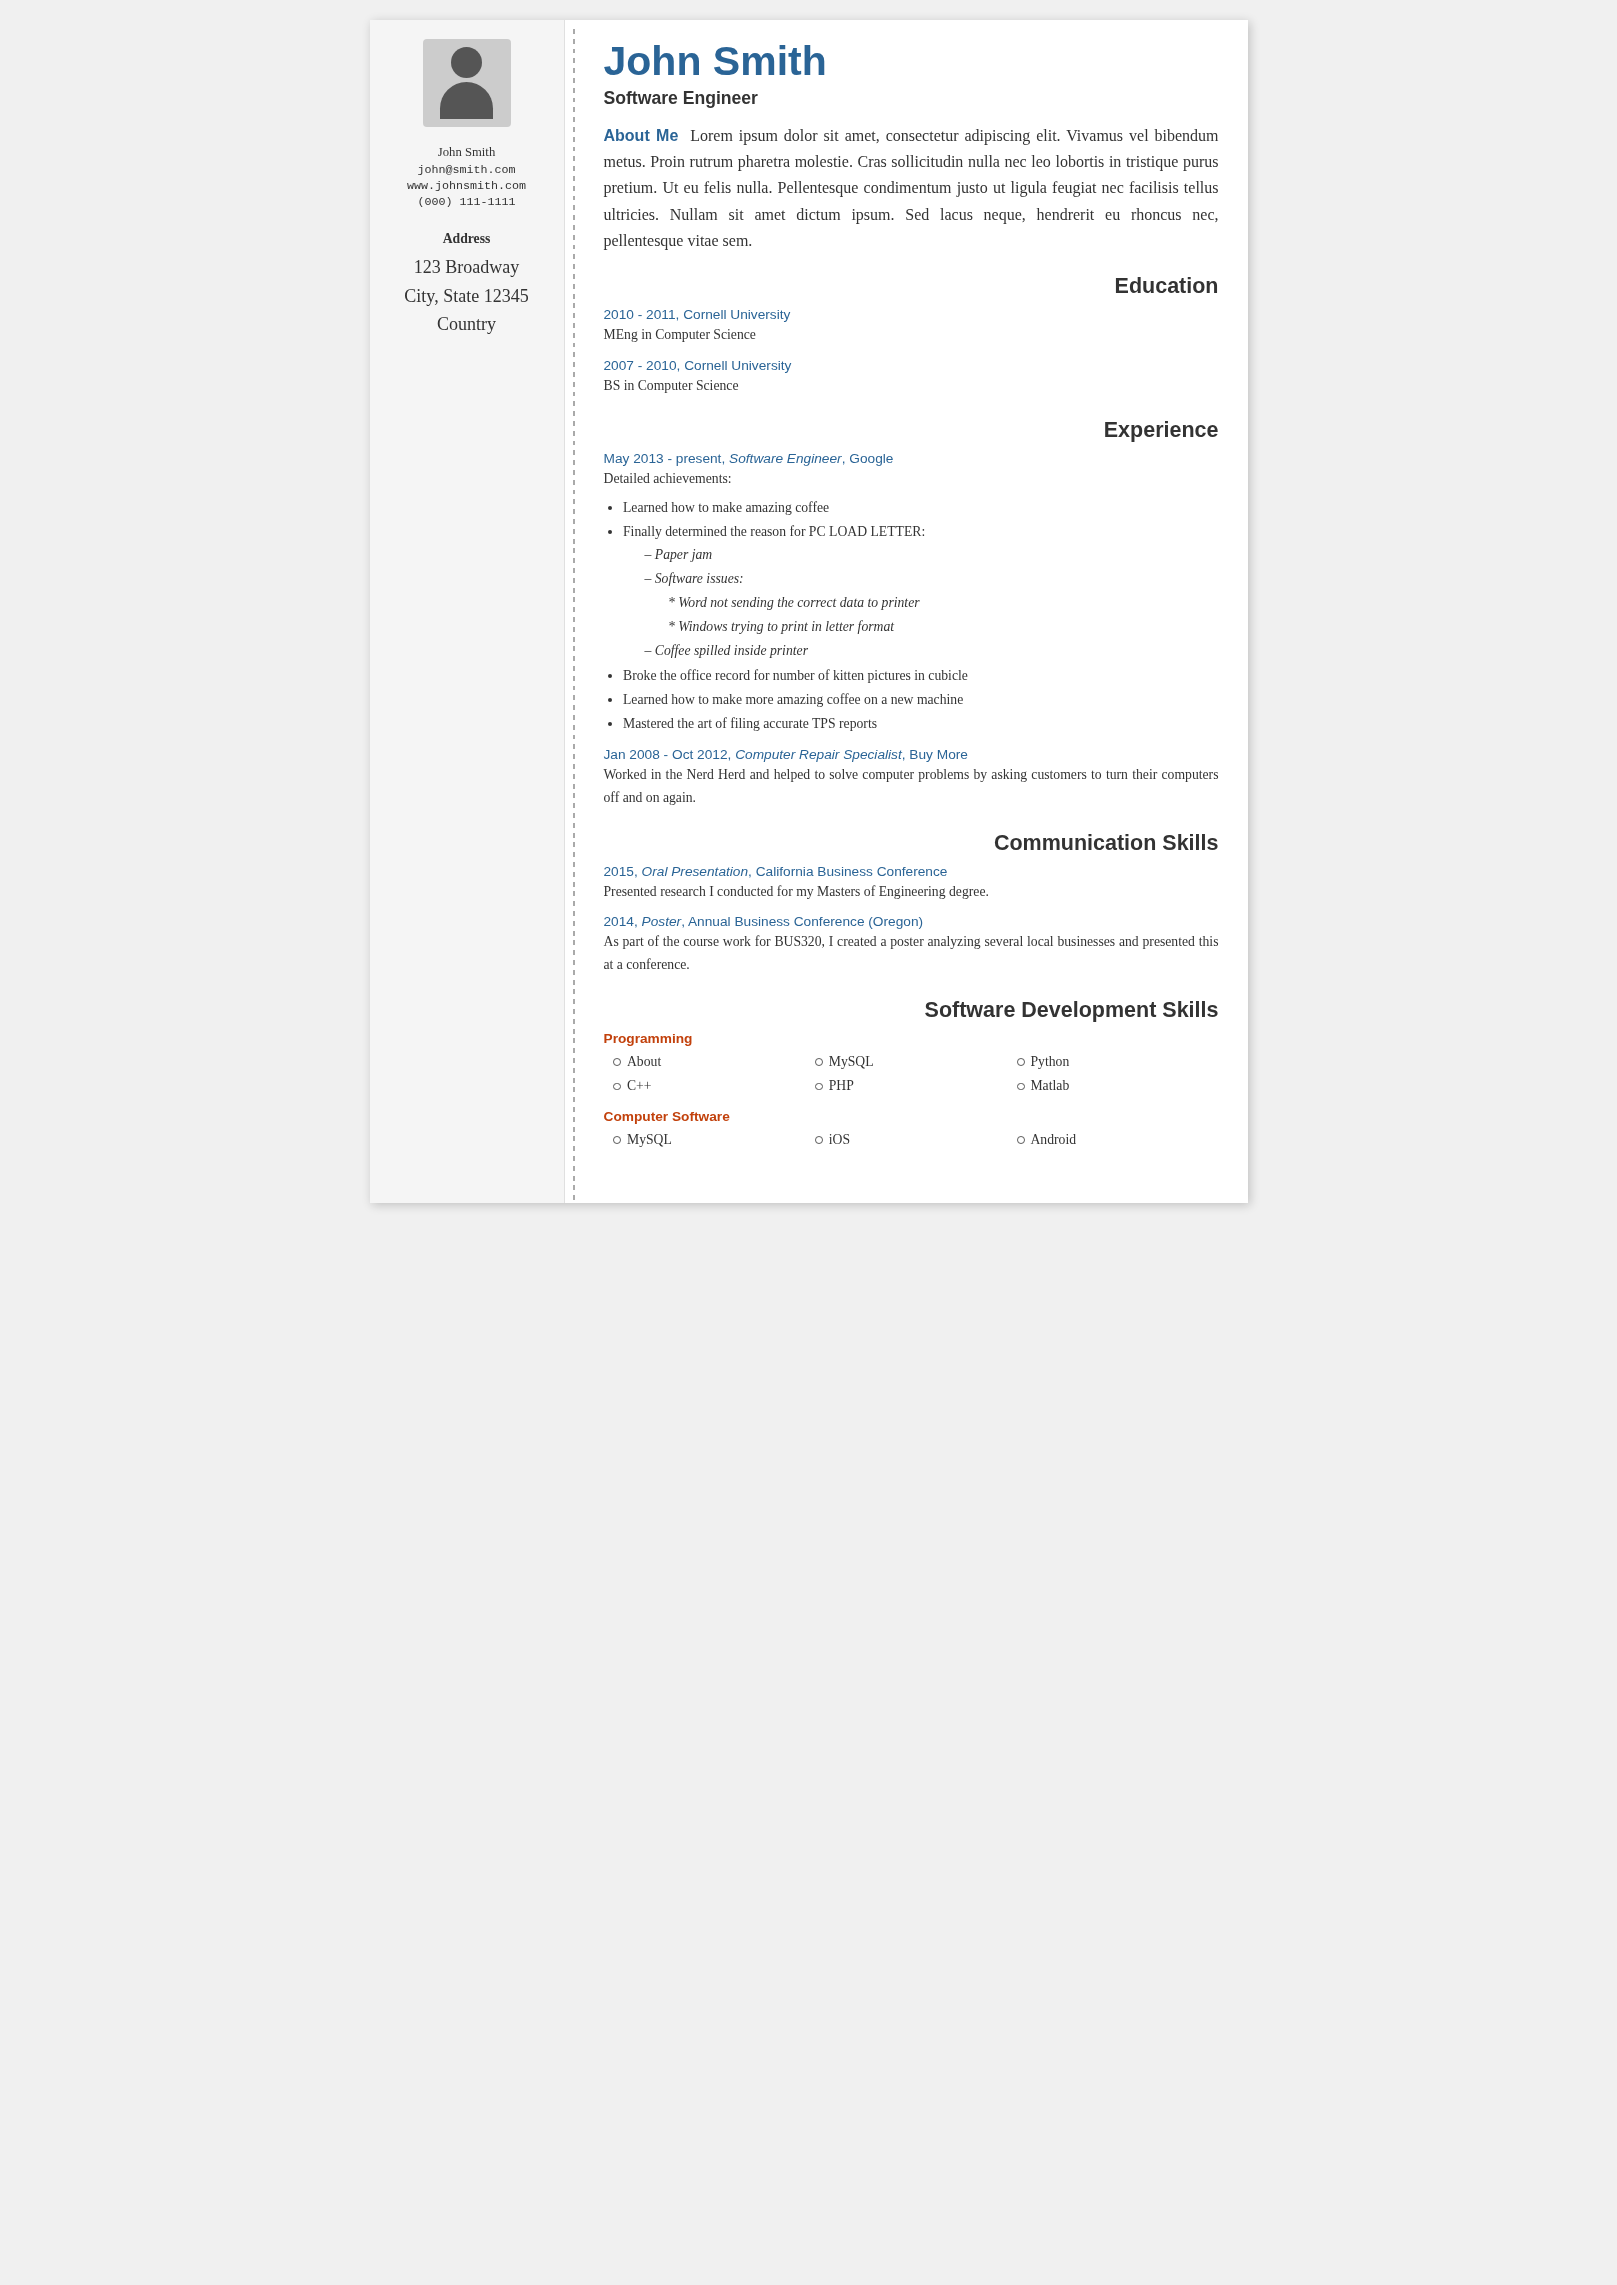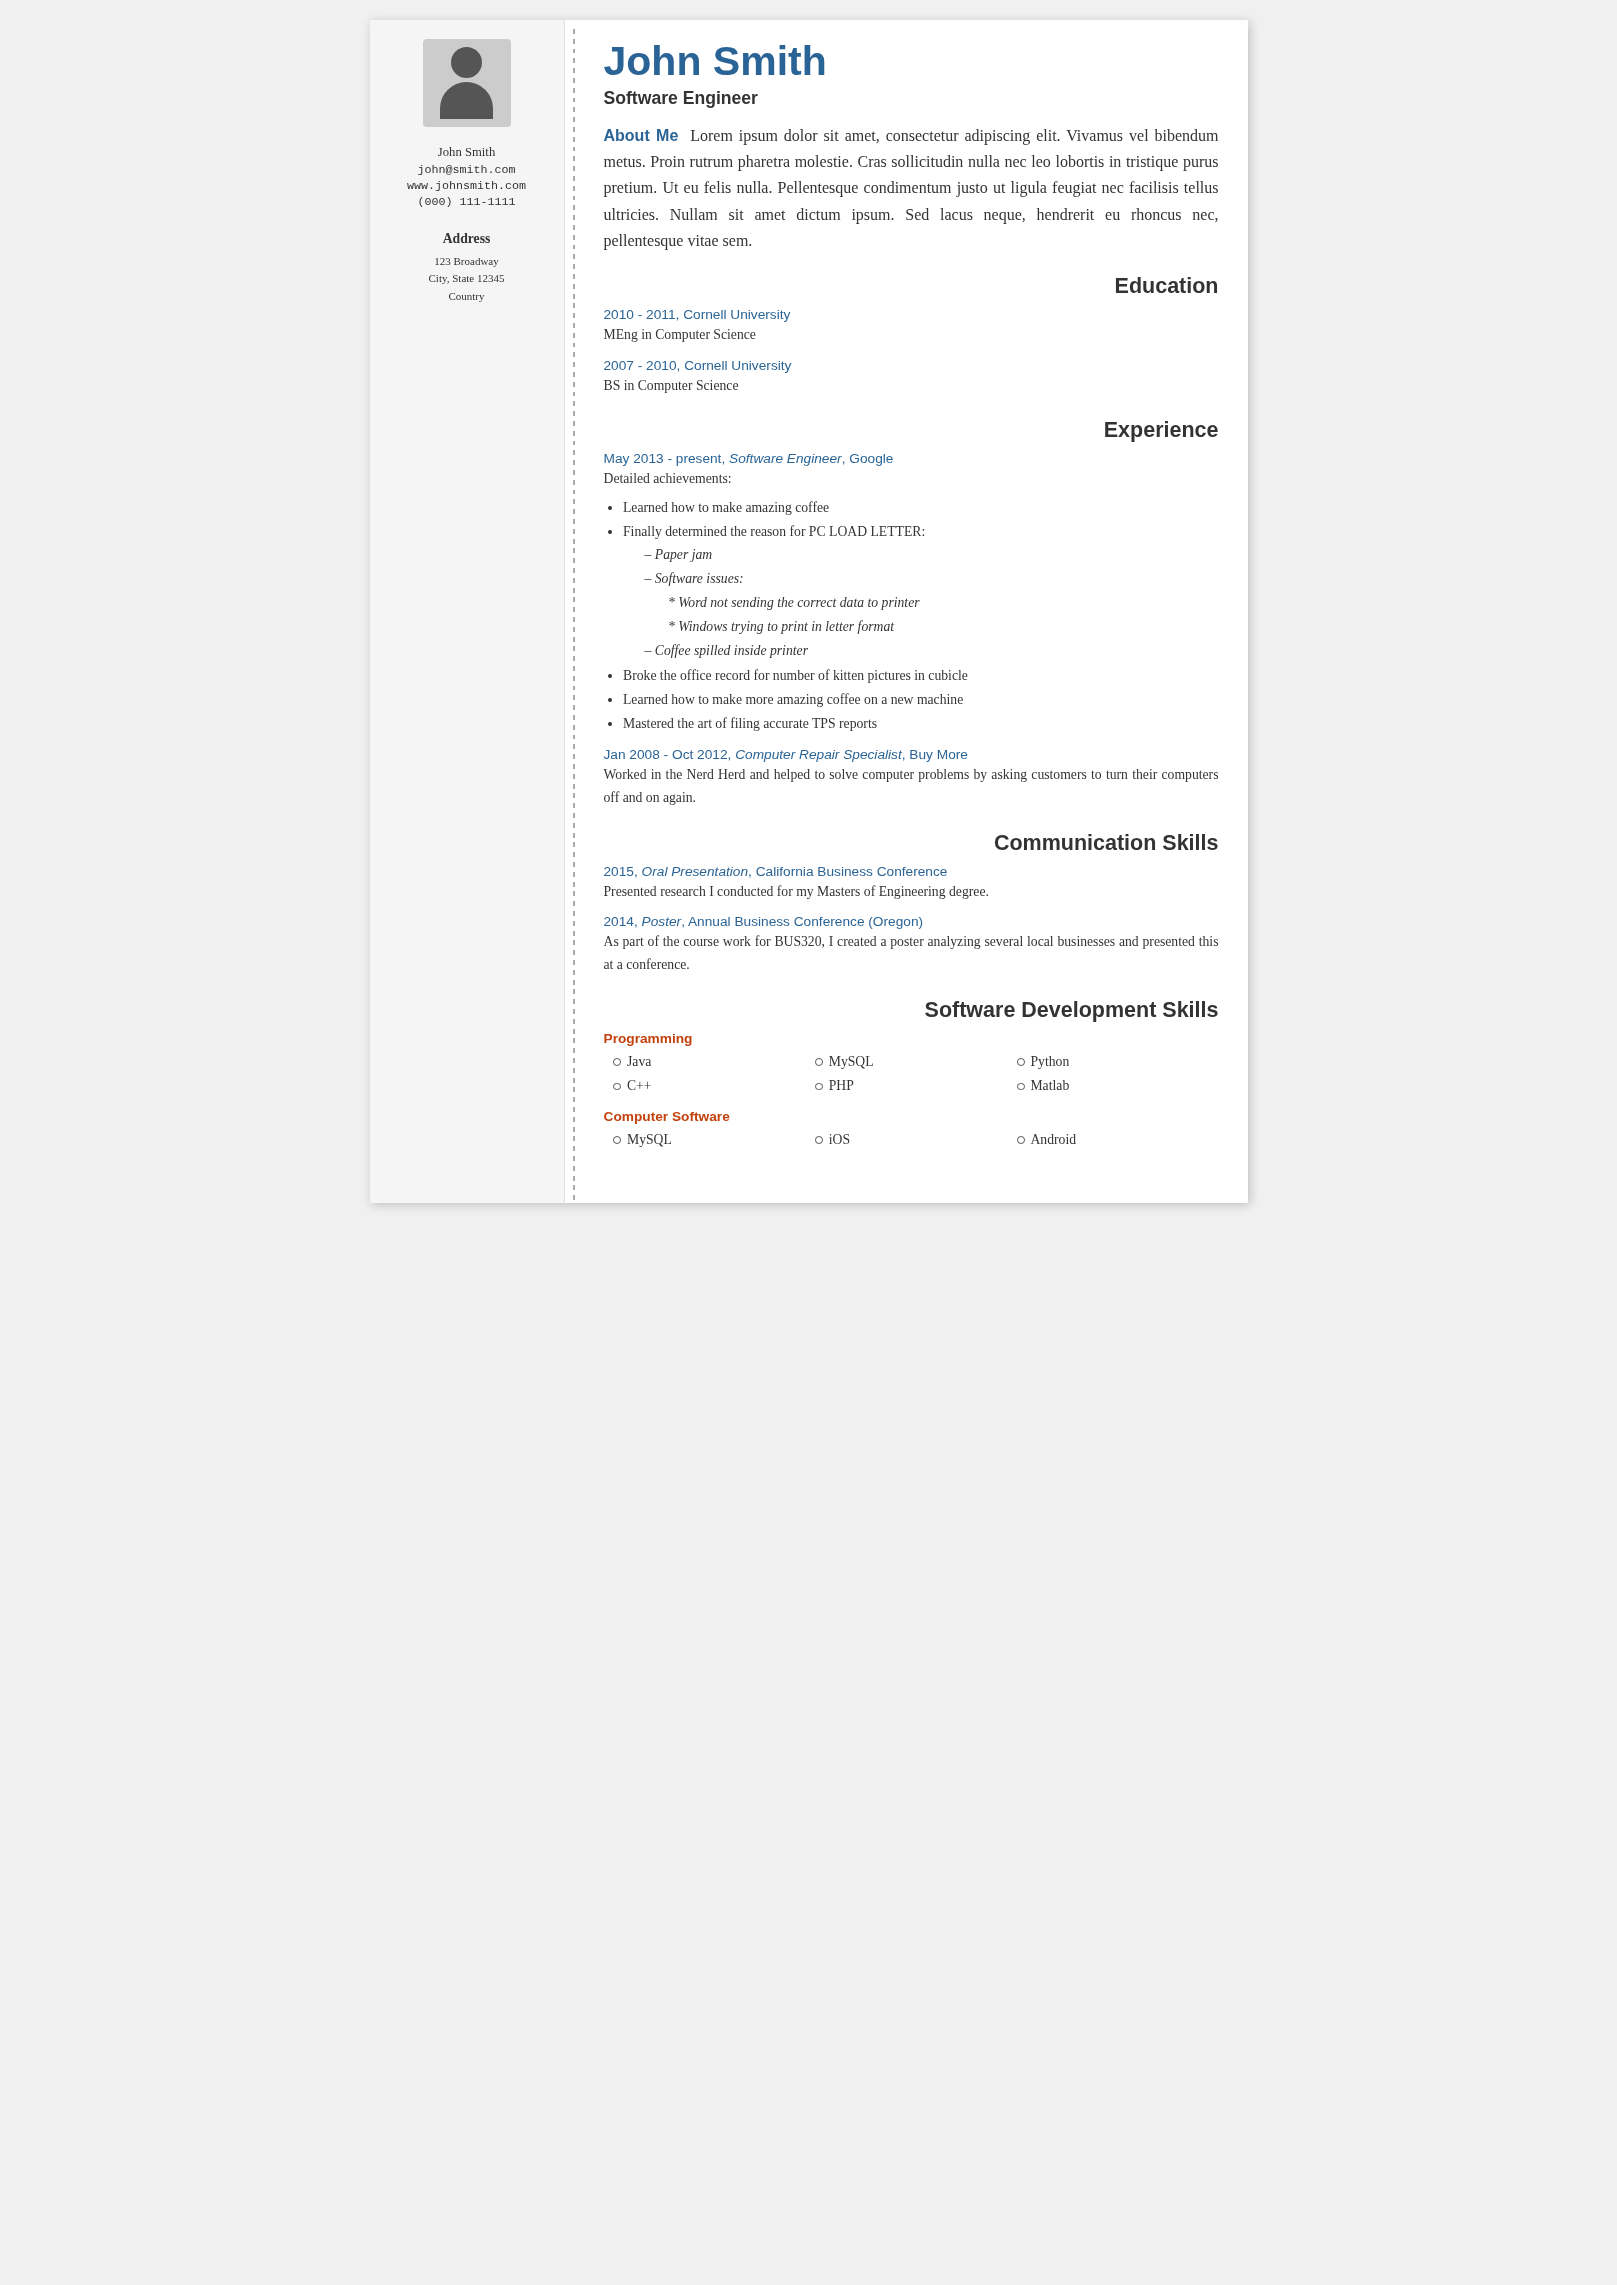--- a/index.html
+++ b/index.html
@@ -74,21 +74,21 @@
     }
     .sidebar-section-title {
       font-size: 13.7px;
       font-weight: bold;
       color: #333;
       margin-top: 19.5px;
       margin-bottom: 5.9px;
       text-align: center;
     }
     .sidebar-address {
-      font-size: 11px;
+      font-size: 18px;
       text-align: center;
       color: #333;
       line-height: 1.6;
     }
     
     .divider-col {
       width: 19.5px;
       min-width: 19.5px;
       display: flex;
       flex-direction: column;
@@ -338,21 +338,21 @@
     </div>
 
     <div class="section-block">
       <div class="section-heading">Software Development Skills</div>
 
       <div>
         <div class="skills-category-label">Programming</div>
         <div class="skills-grid">
           <div class="skill-item">
             <span class="skill-bullet"></span>
-            <span>Java</span>
+            <span>About</span>
           </div>
           <div class="skill-item">
             <span class="skill-bullet"></span>
             <span>MySQL</span>
           </div>
           <div class="skill-item">
             <span class="skill-bullet"></span>
             <span>Python</span>
           </div>
           <div class="skill-item">

